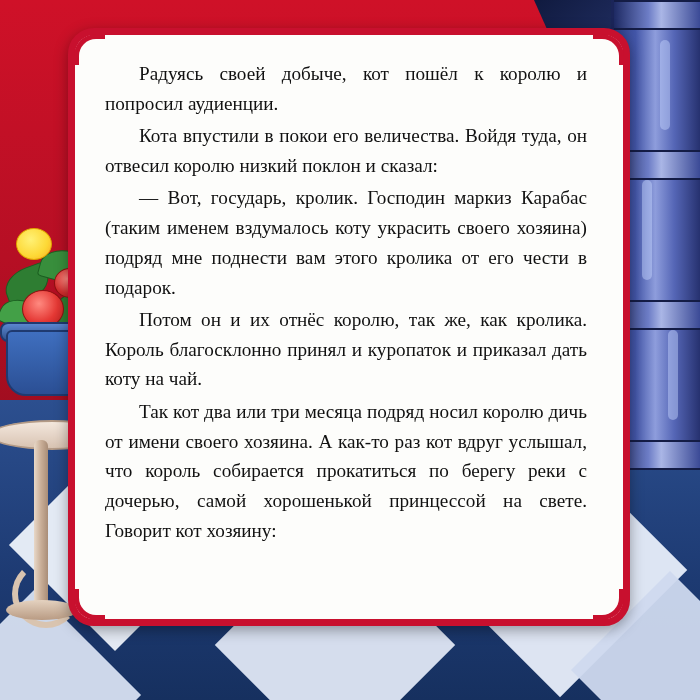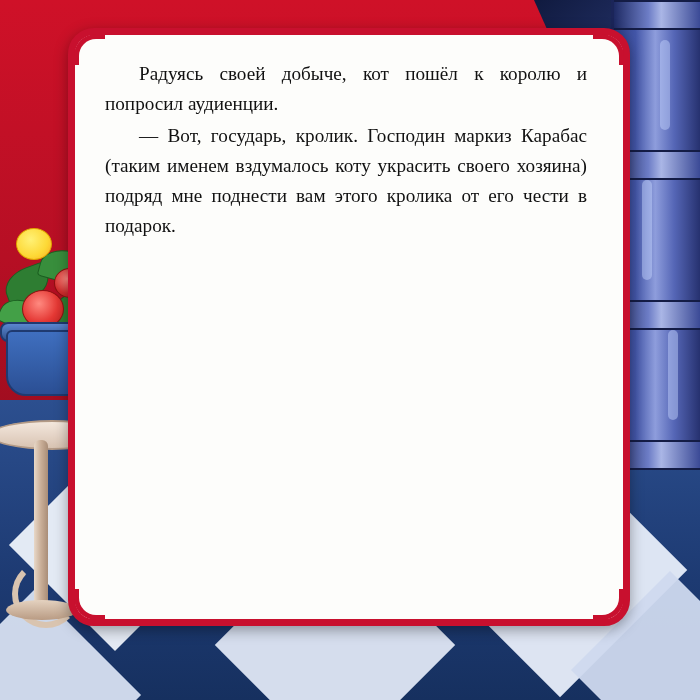--- a/index.html
+++ b/index.html
@@ -251,17 +251,20 @@
   <div class="table-foot"></div>
 
   <div class="card">
     <div class="corner tl"></div>
     <div class="corner tr"></div>
     <div class="corner bl"></div>
     <div class="corner br"></div>
 
     <div class="card-inner">
       <p class="para">Радуясь своей добыче, кот пошёл к королю и попросил аудиенции.</p>
+      <p class="para">Кота впустили в покои его величества. Войдя туда, он отвесил королю низкий поклон и сказал:</p>
       <p class="para">— Вот, государь, кролик. Господин маркиз Карабас (таким именем вздумалось коту украсить своего хозяина) подряд мне поднести вам этого кролика от его чести в подарок.</p>
+      <p class="para">Потом он и их отнёс королю, так же, как кролика. Король благосклонно принял и куропаток и приказал дать коту на чай.</p>
+      <p class="para">Так кот два или три месяца подряд носил королю дичь от имени своего хозяина. А как-то раз кот вдруг услышал, что король собирается прокатиться по берегу реки с дочерью, самой хорошенькой принцессой на свете. Говорит кот хозяину:</p>
     </div>
   </div>
 
 </div>
 
 </body></html>

